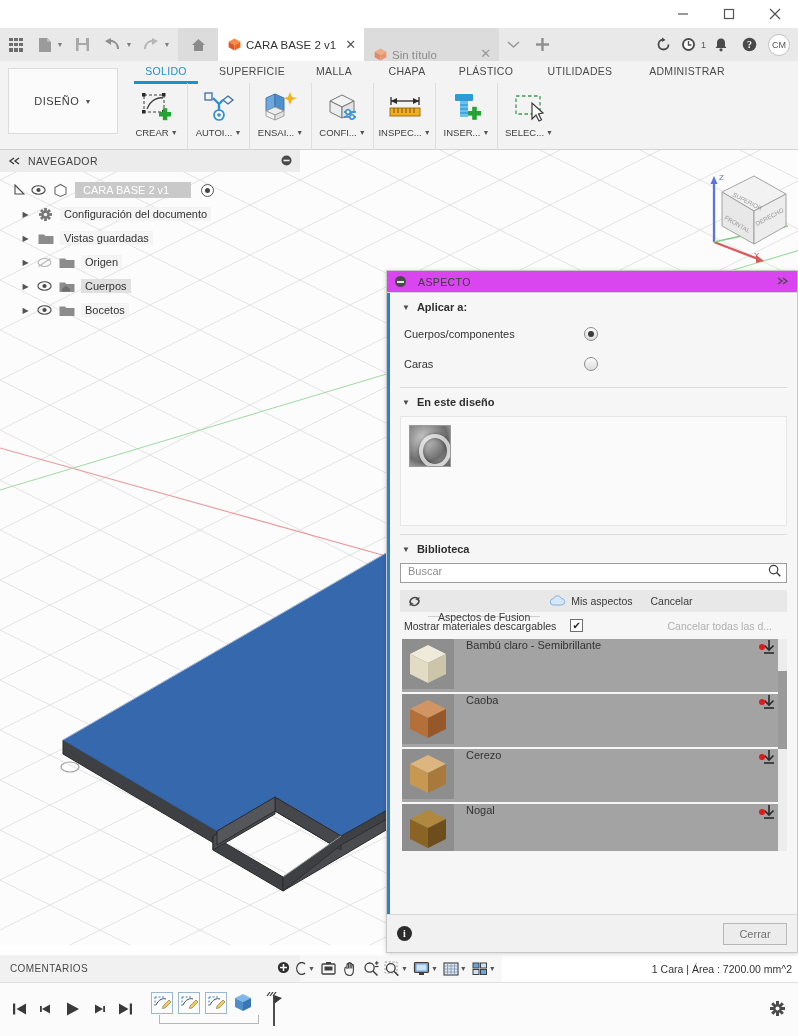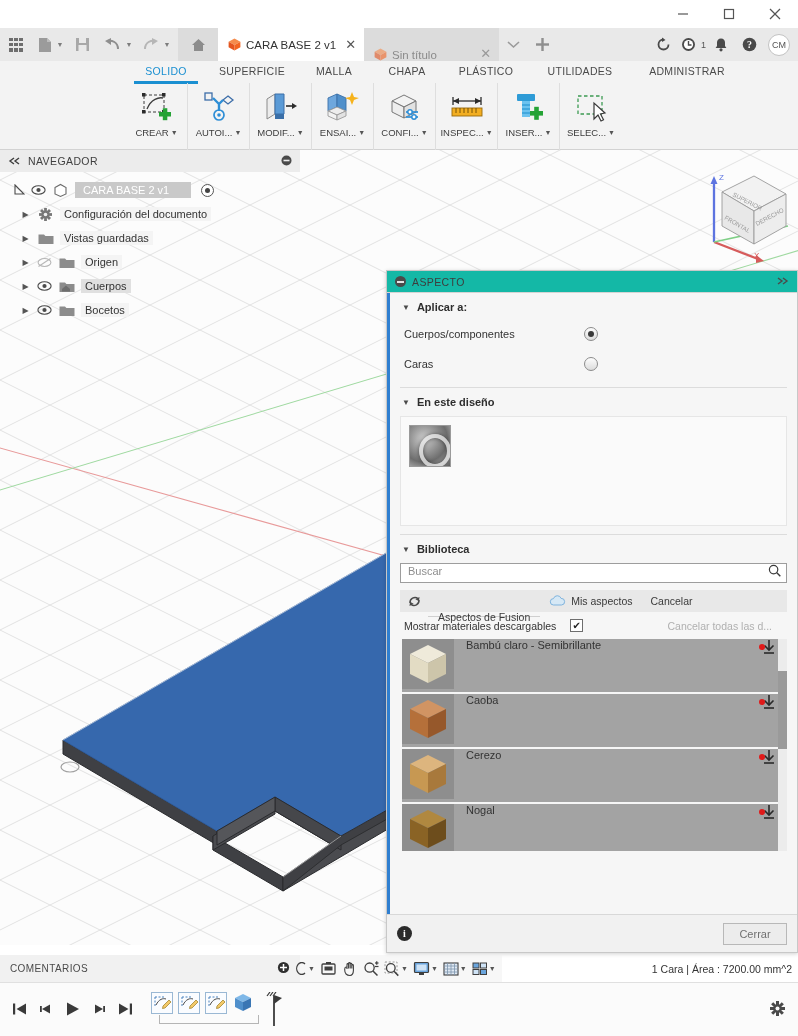--- a/index.html
+++ b/index.html
@@ -139,21 +139,21 @@
   .nav-root .radio i{width:5px;height:5px;border-radius:50%;background:#444;display:block;}
 
   
   .aspecto {
     position:absolute; top:270px; left:386px; width:412px; height:683px;
     background:#f1f1f1; border:1px solid #c8c8c8;
     display:flex; flex-direction:column;
     box-shadow:0 1px 4px rgba(0,0,0,.18);
   }
   .asp-title {
-    height:22px; background:#14b8a6; display:flex; align-items:center; gap:6px;
+    height:22px; background:#d946ef; display:flex; align-items:center; gap:12px;
     padding:0 8px; font-size:10.5px; color:#3d3d3d; letter-spacing:.4px;
     border-bottom:1px solid #d4d4d4;
   }
   .asp-title .dot {
     width:11px;height:11px;border-radius:50%;background:#4a4a4a;position:relative;flex:none;
   }
   .asp-title .dot::after{content:"";position:absolute;left:2px;right:2px;top:4.5px;height:2px;background:#e4e4e4;}
   .asp-pin { margin-left:auto; color:#555; font-size:9px; letter-spacing:-2px; }
   .asp-body { flex:1; background:#f6f6f6; overflow:hidden; position:relative;
               border-left:3px solid #2f7fd0; }
@@ -548,20 +548,24 @@
     <div class="ribbon-tabs">
       <div class="rtab active" style="width:80px;margin-left:126px">SOLIDO</div>
       <div class="rtab" style="width:92px">SUPERFICIE</div>
       <div class="rtab" style="width:72px">MALLA</div>
       <div class="rtab" style="width:74px">CHAPA</div>
       <div class="rtab" style="width:84px">PLÁSTICO</div>
       <div class="rtab" style="width:104px">UTILIDADES</div>
       <div class="rtab" style="width:110px">ADMINISTRAR</div>
     </div>
 
+    <div class="workspace-sel">
+      <span>DISEÑO</span>
+      <span style="font-size:7px;color:#555">▼</span>
+    </div>
 
     <div class="panels">
 
       <div class="panel">
         <div class="panel-ico">
           <svg width="36" height="32">
             <rect x="5" y="4" width="20" height="17" fill="none" stroke="#3c3c3c" stroke-width="1" stroke-dasharray="3,2"></rect>
             <path d="M8 18 C12 8 20 6 24 7" fill="none" stroke="#3c3c3c" stroke-width="1.3"></path>
             <rect x="3" y="2" width="3.5" height="3.5" fill="#2b2b2b"></rect>
               <rect x="23" y="2" width="3.5" height="3.5" fill="#2b2b2b"></rect>
@@ -588,35 +592,20 @@
             <circle cx="17" cy="24" r="5" fill="none" stroke="#2e8ed6" stroke-width="1.7"></circle>
             <circle cx="17" cy="24" r="1.8" fill="#2e8ed6"></circle>
           </svg>
         </div>
         <div class="panel-lbl">
             <span>AUTOI...</span>
             <span class="cv">▼</span>
           </div>
       </div>
 
-      <div class="panel">
-        <div class="panel-ico">
-          <svg width="36" height="32">
-            <polygon points="4,8 12,3 12,23 4,28" fill="#ececec" stroke="#8a8a8a" stroke-width="1"></polygon>
-            <polygon points="12,3 21,3 21,23 12,23" fill="#5a9ad6" stroke="#3a6fa8" stroke-width="1"></polygon>
-            <polygon points="12,23 21,23 21,28 12,28" fill="#3a6fa8"></polygon>
-            <line x1="23" y1="15" x2="32" y2="15" stroke="#2b2b2b" stroke-width="1.6"></line>
-            <polygon points="34,15 29,12 29,18" fill="#2b2b2b"></polygon>
-          </svg>
-        </div>
-        <div class="panel-lbl">
-            <span>MODIF...</span>
-            <span class="cv">▼</span>
-          </div>
-      </div>
 
       <div class="panel">
         <div class="panel-ico">
           <svg width="36" height="32">
             <polygon points="3,7 12,3 12,16 3,20" fill="#6ea7dd" stroke="#3a6fa8" stroke-width=".9"></polygon>
             <polygon points="12,3 21,7 21,20 12,16" fill="#4f8fcb" stroke="#3a6fa8" stroke-width=".9"></polygon>
             <polygon points="3,20 12,16 21,20 12,24" fill="#ededed" stroke="#9a9a9a" stroke-width=".9"></polygon>
             <polygon points="3,20 12,24 12,29 3,25" fill="#f2f2f2" stroke="#9a9a9a" stroke-width=".9"></polygon>
             <polygon points="12,24 21,20 21,25 12,29" fill="#e2e2e2" stroke="#9a9a9a" stroke-width=".9"></polygon>
             <polygon points="27,1 29,6 34,7 29,9 27,14 25,9 20,7 25,6" fill="#f6b21b"></polygon>

